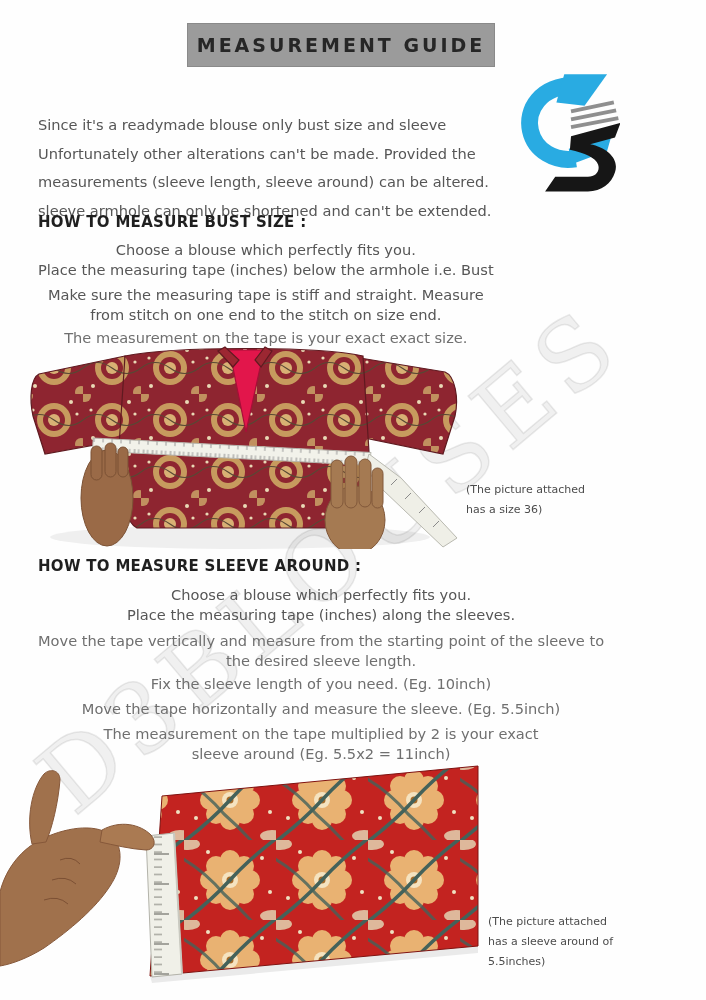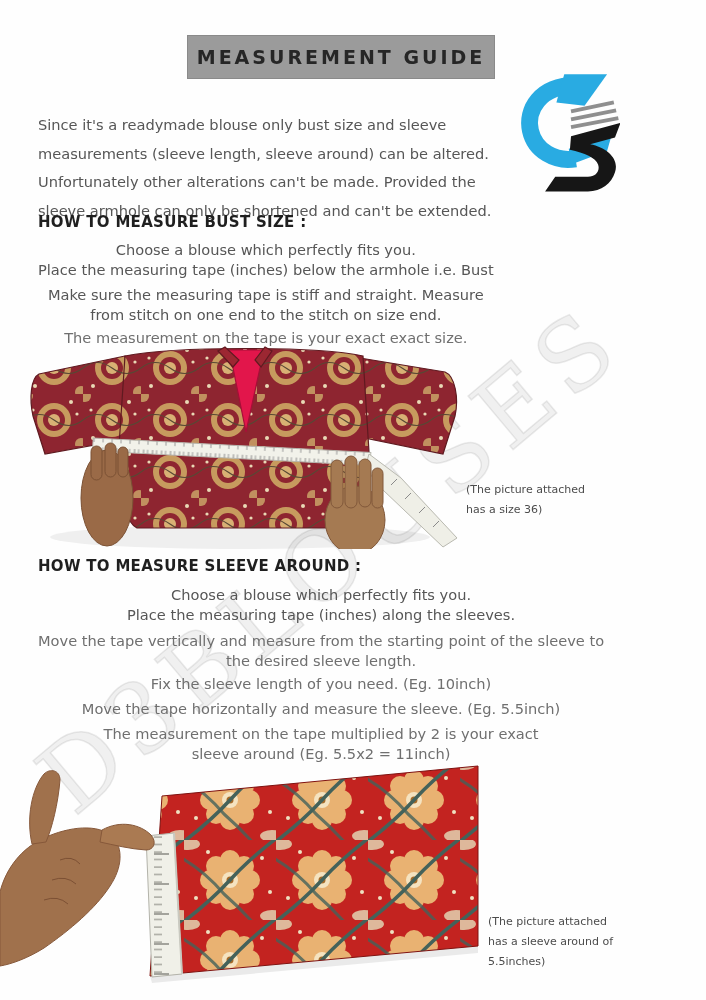--- a/index.html
+++ b/index.html
@@ -13,21 +13,21 @@
     transform:translate(-50%,-50%) rotate(-40deg);
     font-family:"DejaVu Serif","Liberation Serif",serif;
     font-size:96px;letter-spacing:10px;white-space:nowrap;
     color:rgba(120,120,120,0.10);
     -webkit-text-stroke:1.5px rgba(110,110,110,0.14);
     z-index:0;user-select:none;
   }
   .layer{position:absolute;z-index:1;}
   
   .title-box{
-    left:187px;top:35px;width:306px;height:42px;
+    left:187px;top:23px;width:306px;height:42px;
     background:#9b9b9b;border:1px solid #8a8a8a;
     display:flex;align-items:center;justify-content:center;
   }
   .title-text{
     font-size:19px;font-weight:bold;letter-spacing:3px;color:#262626;
   }
   
   .logo{left:504px;top:72px;width:116px;height:124px;}
   
   .intro{left:38px;top:106px;width:470px;font-size:14.6px;line-height:19.5px;color:#565656;}
@@ -80,22 +80,22 @@
         <line x1="58" y1="49" x2="100" y2="41"></line>
       </g>
       <g>
         <path d="M58,57 L102,45 L97,58 L75,64 C90,67 101,77 97,89 C94,99 85,106 73,106 L35,106 L44,93 L73,93 C80,93 84,88 82,82 C80,76 70,72 57,69 Z" fill="#161616"></path>
       </g>
     </svg>
   </div>
 
   <div class="layer intro">
       <div>Since it's a readymade blouse only bust size and sleeve</div>
+      <div>Unfortunately other alterations can't be made. Provided the</div>
       <div>measurements (sleeve length, sleeve around) can be altered.</div>
-      <div>Unfortunately other alterations can't be made. Provided the</div>
       <div>sleeve armhole can only be shortened and can't be extended.</div>
     </div>
 
   <div class="layer sec-heading h-bust">HOW TO MEASURE BUST SIZE :</div>
   <div class="layer body-text bust-text">
     <div class="para mb5">
         <div>Choose a blouse which perfectly fits you.</div>
         <div>Place the measuring tape (inches) below the armhole i.e. Bust</div>
       </div>
     <div class="para mb3">

